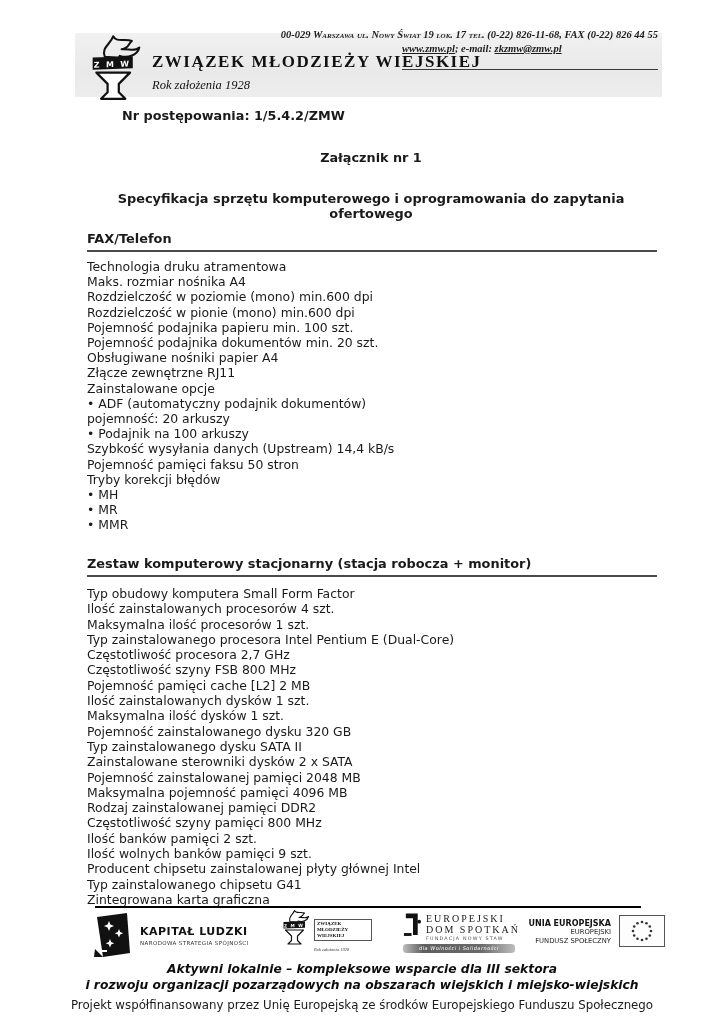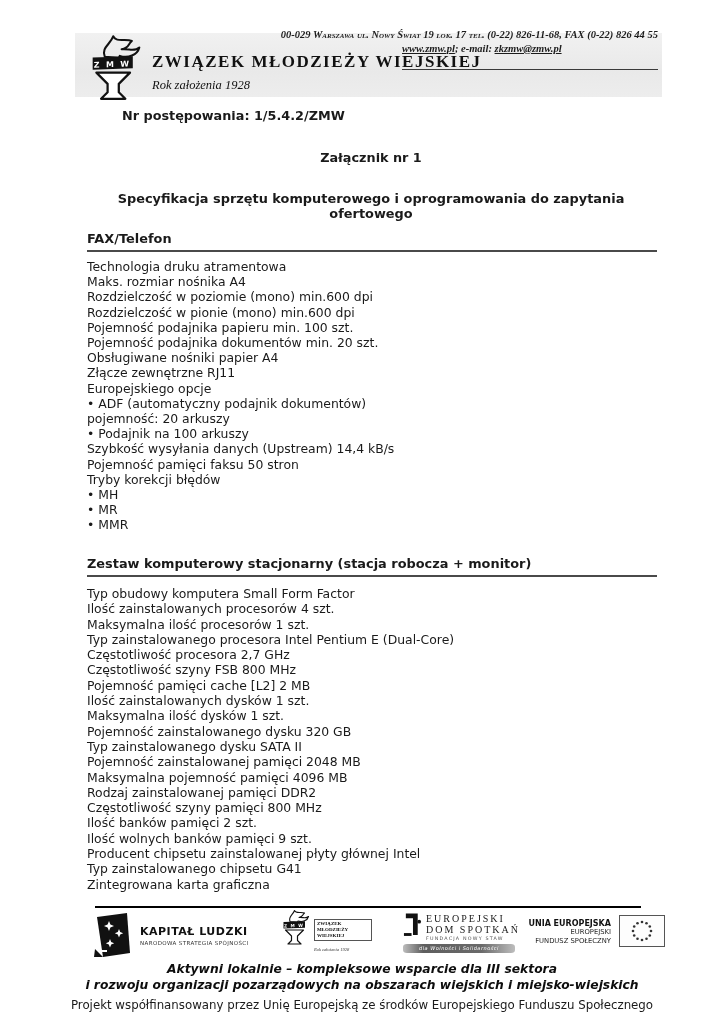--- a/index.html
+++ b/index.html
@@ -130,21 +130,21 @@
   <div class="sec-title sec1-title">FAX/Telefon</div>
   <div class="spec-lines sec1-lines">
       <div class="spec-line">Technologia druku atramentowa</div>
       <div class="spec-line">Maks. rozmiar nośnika A4</div>
       <div class="spec-line">Rozdzielczość w poziomie (mono) min.600 dpi</div>
       <div class="spec-line">Rozdzielczość w pionie (mono) min.600 dpi</div>
       <div class="spec-line">Pojemność podajnika papieru min. 100 szt.</div>
       <div class="spec-line">Pojemność podajnika dokumentów min. 20 szt.</div>
       <div class="spec-line">Obsługiwane nośniki papier A4</div>
       <div class="spec-line">Złącze zewnętrzne RJ11</div>
-      <div class="spec-line">Europejskiego opcje</div>
+      <div class="spec-line">Zainstalowane opcje</div>
       <div class="spec-line">• ADF (automatyczny podajnik dokumentów)</div>
       <div class="spec-line">pojemność: 20 arkuszy</div>
       <div class="spec-line">• Podajnik na 100 arkuszy</div>
       <div class="spec-line">Szybkość wysyłania danych (Upstream) 14,4 kB/s</div>
       <div class="spec-line">Pojemność pamięci faksu 50 stron</div>
       <div class="spec-line">Tryby korekcji błędów</div>
       <div class="spec-line">• MH</div>
       <div class="spec-line">• MR</div>
       <div class="spec-line">• MMR</div>
     </div>
@@ -155,20 +155,21 @@
       <div class="spec-line">Ilość zainstalowanych procesorów 4 szt.</div>
       <div class="spec-line">Maksymalna ilość procesorów 1 szt.</div>
       <div class="spec-line">Typ zainstalowanego procesora Intel Pentium E (Dual-Core)</div>
       <div class="spec-line">Częstotliwość procesora 2,7 GHz</div>
       <div class="spec-line">Częstotliwość szyny FSB 800 MHz</div>
       <div class="spec-line">Pojemność pamięci cache [L2] 2 MB</div>
       <div class="spec-line">Ilość zainstalowanych dysków 1 szt.</div>
       <div class="spec-line">Maksymalna ilość dysków 1 szt.</div>
       <div class="spec-line">Pojemność zainstalowanego dysku 320 GB</div>
       <div class="spec-line">Typ zainstalowanego dysku SATA II</div>
+      <div class="spec-line">Zainstalowane sterowniki dysków 2 x SATA</div>
       <div class="spec-line">Pojemność zainstalowanej pamięci 2048 MB</div>
       <div class="spec-line">Maksymalna pojemność pamięci 4096 MB</div>
       <div class="spec-line">Rodzaj zainstalowanej pamięci DDR2</div>
       <div class="spec-line">Częstotliwość szyny pamięci 800 MHz</div>
       <div class="spec-line">Ilość banków pamięci 2 szt.</div>
       <div class="spec-line">Ilość wolnych banków pamięci 9 szt.</div>
       <div class="spec-line">Producent chipsetu zainstalowanej płyty głównej Intel</div>
       <div class="spec-line">Typ zainstalowanego chipsetu G41</div>
       <div class="spec-line">Zintegrowana karta graficzna</div>
     </div>

